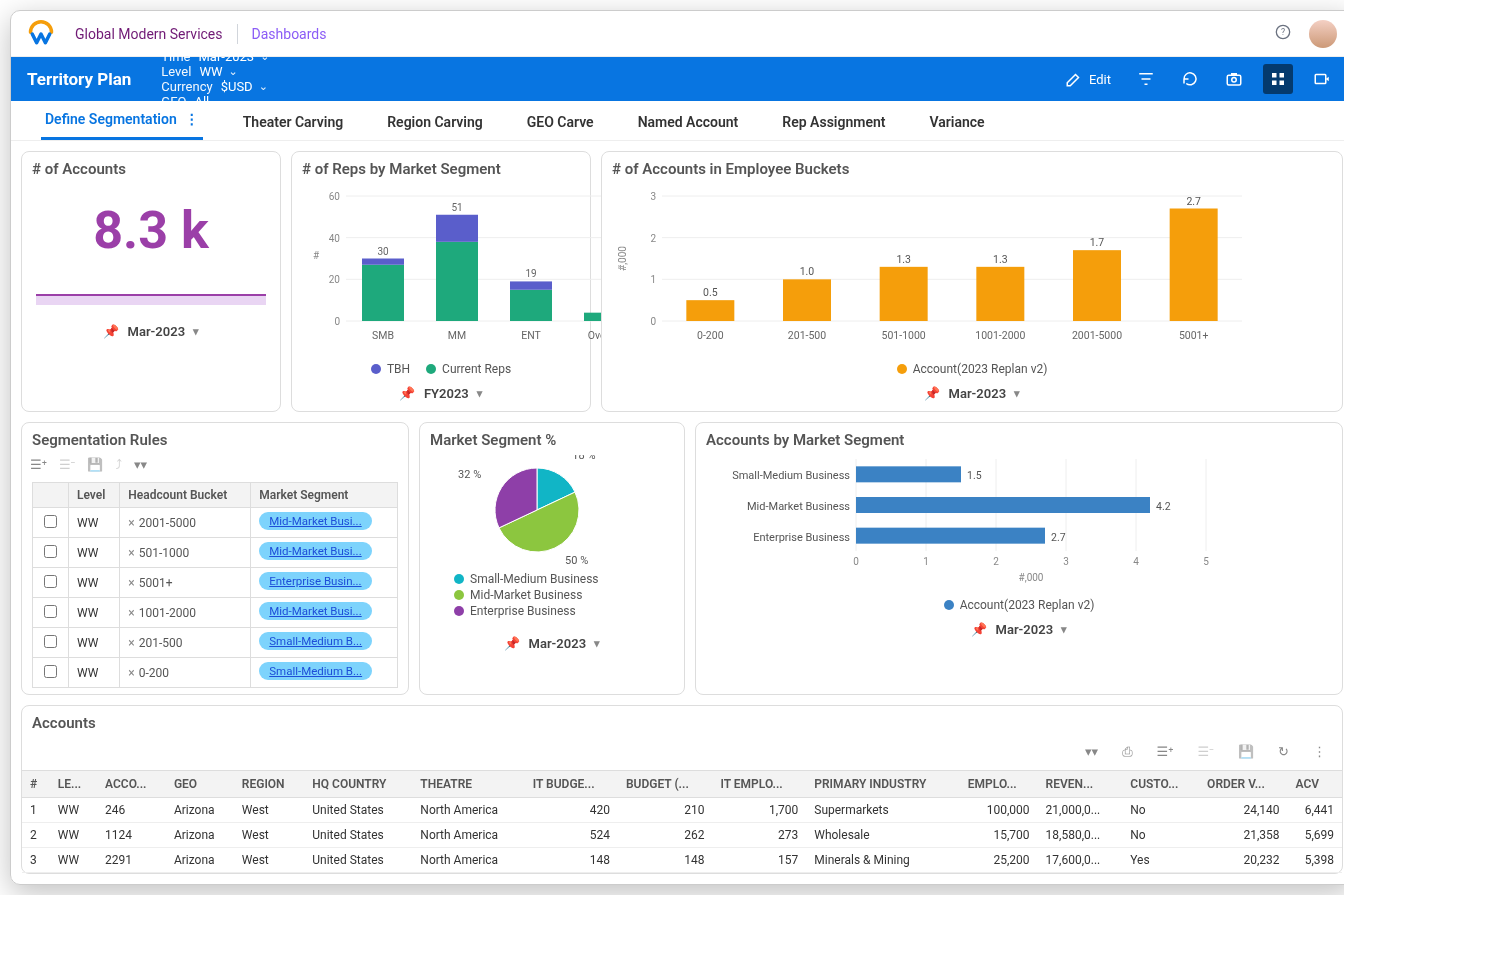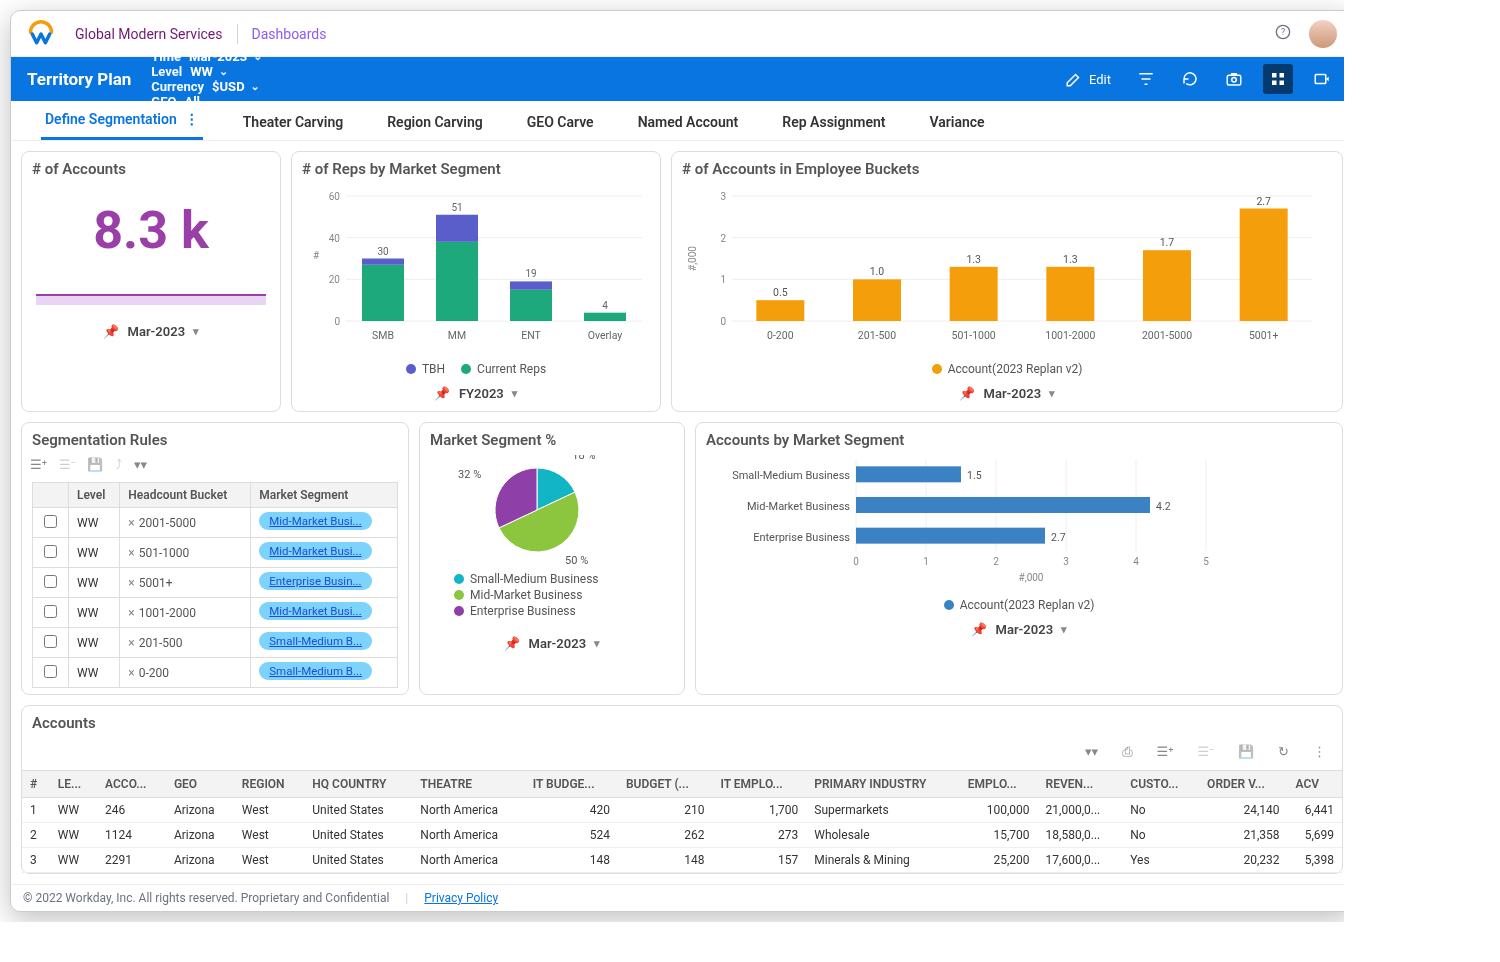--- a/index.html
+++ b/index.html
@@ -11,21 +11,21 @@
   .brand-divider{ height:20px;width:1px;background:#d1d5db;margin:0 14px;}
   .brand-link{ color:#8b5cf6; font-size:14px;}
   .topbar-spacer{flex:1;}
   .help-icon{color:#6b7280;margin-right:18px;}
   .avatar{width:28px;height:28px;border-radius:50%; background:linear-gradient(#f4d0c4,#c97);}
   .bluebar{background:#0875e1;color:#fff;height:44px;display:flex;align-items:center;padding:0 16px;gap:10px;}
   .bluebar .title{font-weight:700;font-size:17px;margin-right:10px;}
   .bb-label{font-size:13px;opacity:.95;}
   .bb-val{font-size:13px;margin-right:6px;display:inline-flex;align-items:center;gap:6px;}
   .bb-chev{font-size:11px;opacity:.9;}
-  .bb-group{display:flex;align-items:center;gap:8px;font-weight:bold;}
+  .bb-group{display:flex;align-items:center;gap:8px;margin-left:10px;}
   .bb-spacer{flex:1;}
   .bb-btn{display:inline-flex;align-items:center;gap:6px;padding:4px 6px;cursor:pointer;}
   .bb-iconbtn{width:30px;height:30px;display:inline-flex;align-items:center;justify-content:center;border-radius:3px;margin-left:4px;}
   .bb-iconbtn.active{background:#043a6e;}
   .tabs{display:flex;gap:36px;padding:0 30px;height:40px;align-items:flex-end;border-bottom:1px solid #eee;font-size:14px;color:#333;font-weight:600;}
   .tab{padding:0 4px 10px 4px;cursor:pointer;display:flex;align-items:center;gap:8px;}
   .tab.active{color:#0875e1;border-bottom:3px solid #0875e1;}
   .content{padding:10px;}
   .row{display:flex;gap:10px;}
   .card{border:1px solid #ddd;border-radius:8px;background:#fff;}
@@ -176,21 +176,21 @@
           <rect x="0" y="18" width="230" height="10" fill="#e9d5f3"></rect>
           <path d="M0 18 L230 18" stroke="#9b3fa8" stroke-width="2"></path>
         </svg>
         <div class="card-foot">
           <span class="pin">📌</span>
           <span>Mar-2023</span>
           <span class="foot-chev">▾</span>
         </div>
       </div>
 
-      <div class="card" style="width:370px">
+      <div class="card" style="width:300px">
         <div class="card-title"># of Reps by Market Segment</div>
         <div class="card-body"><svg id="chart-reps" width="350" height="165">
               <line x1="44" y1="137" x2="340" y2="137" stroke="#eee"></line>
               <text x="38" y="141" text-anchor="end" font-size="10" fill="#888">0</text>
               <line x1="44" y1="95.33333333333334" x2="340" y2="95.33333333333334" stroke="#eee"></line>
               <text x="38" y="99.33333333333334" text-anchor="end" font-size="10" fill="#888">20</text>
               <line x1="44" y1="53.66666666666667" x2="340" y2="53.66666666666667" stroke="#eee"></line>
               <text x="38" y="57.66666666666667" text-anchor="end" font-size="10" fill="#888">40</text>
               <line x1="44" y1="12" x2="340" y2="12" stroke="#eee"></line>
               <text x="38" y="16" text-anchor="end" font-size="10" fill="#888">60</text>
@@ -474,18 +474,13 @@
               <td>17,600,0...</td>
               <td>Yes</td>
               <td class="num">20,232</td>
               <td class="num">5,398</td>
             </tr>
           </tbody>
       </table>
     </div>
   </div>
 
-  <div class="footer">
-    <span>© 2022 Workday, Inc. All rights reserved. Proprietary and Confidential</span>
-    <span style="color:#ccc">|</span>
-    <a href="#">Privacy Policy</a>
-  </div>
 </div>
 
 </body></html>

